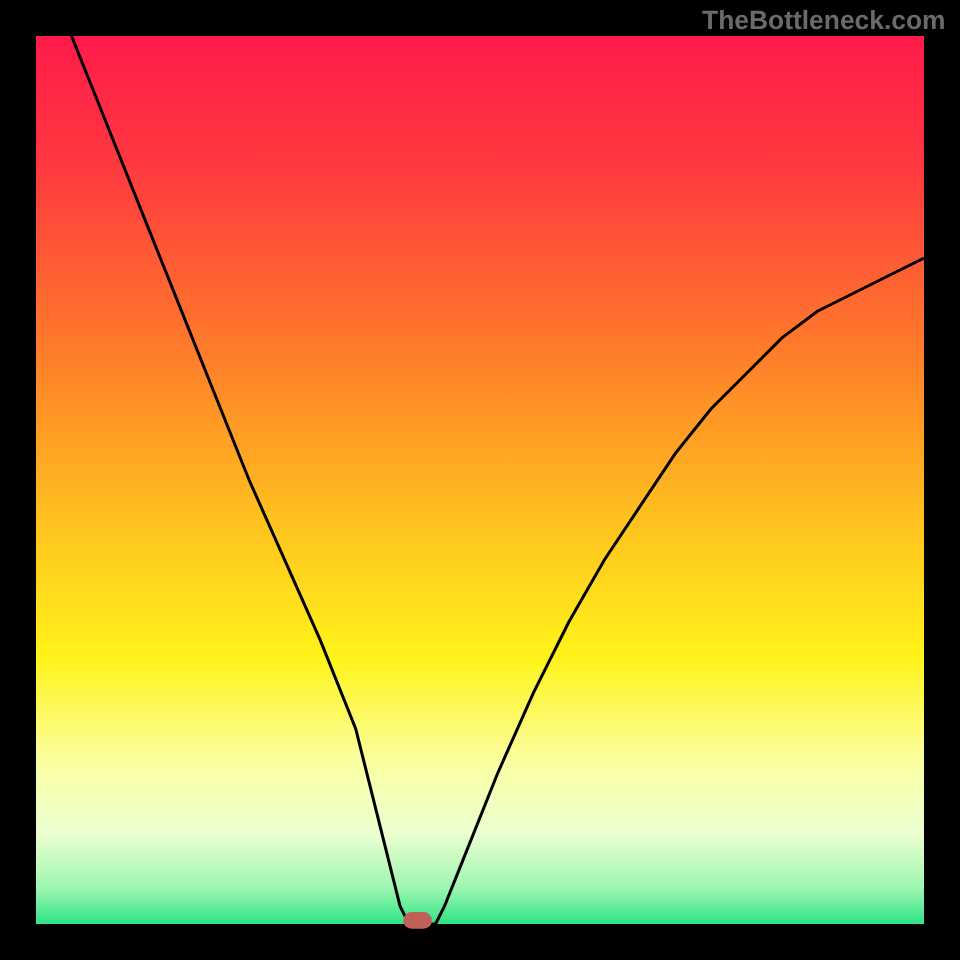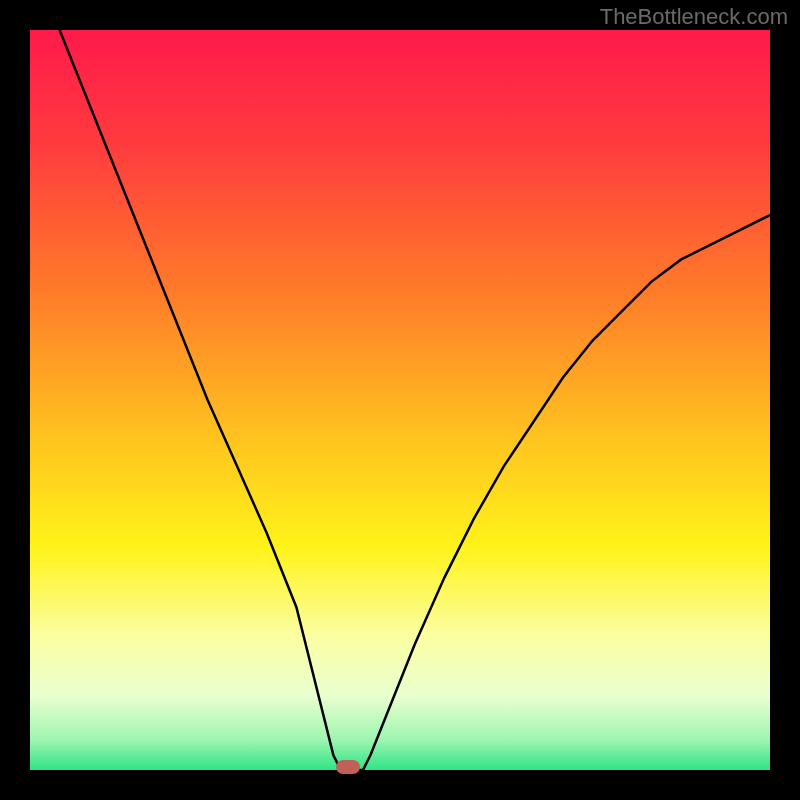--- a/index.html
+++ b/index.html
@@ -10,21 +10,21 @@
     background: #000;
     position: relative;
     font-family: Arial, sans-serif;
   }
   .watermark {
     position: absolute;
     top: 4px;
     right: 12px;
     color: #6a6a6a;
     font-size: 22px;
-    font-weight: 400;
+    font-weight: 700;
     z-index: 10;
   }
   .plot-frame {
     position: absolute;
     top: 30px;
     left: 30px;
     width: 740px;
     height: 740px;
     background: #000;
   }

